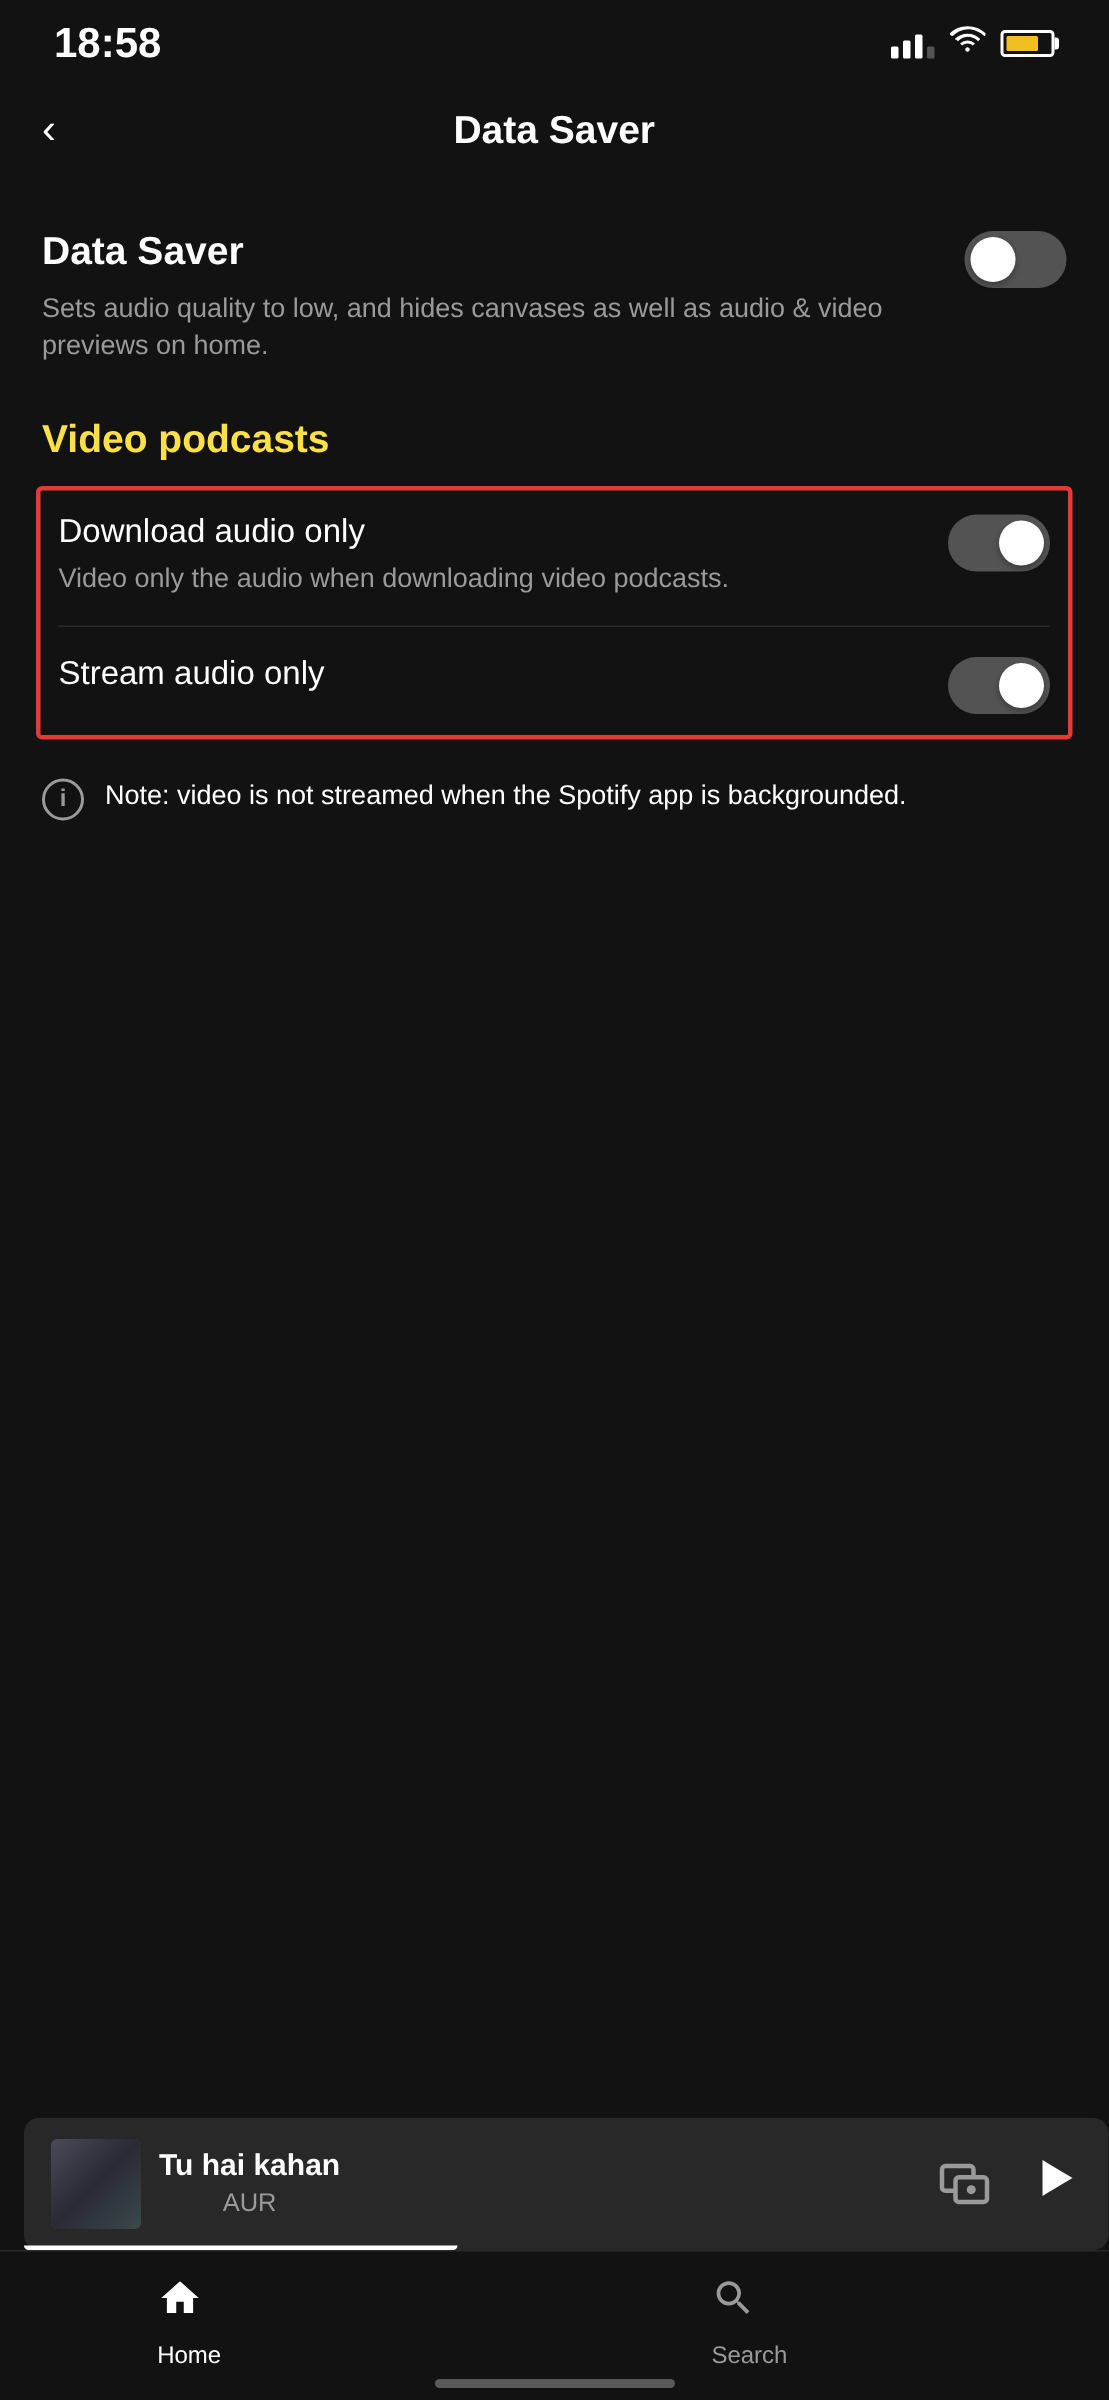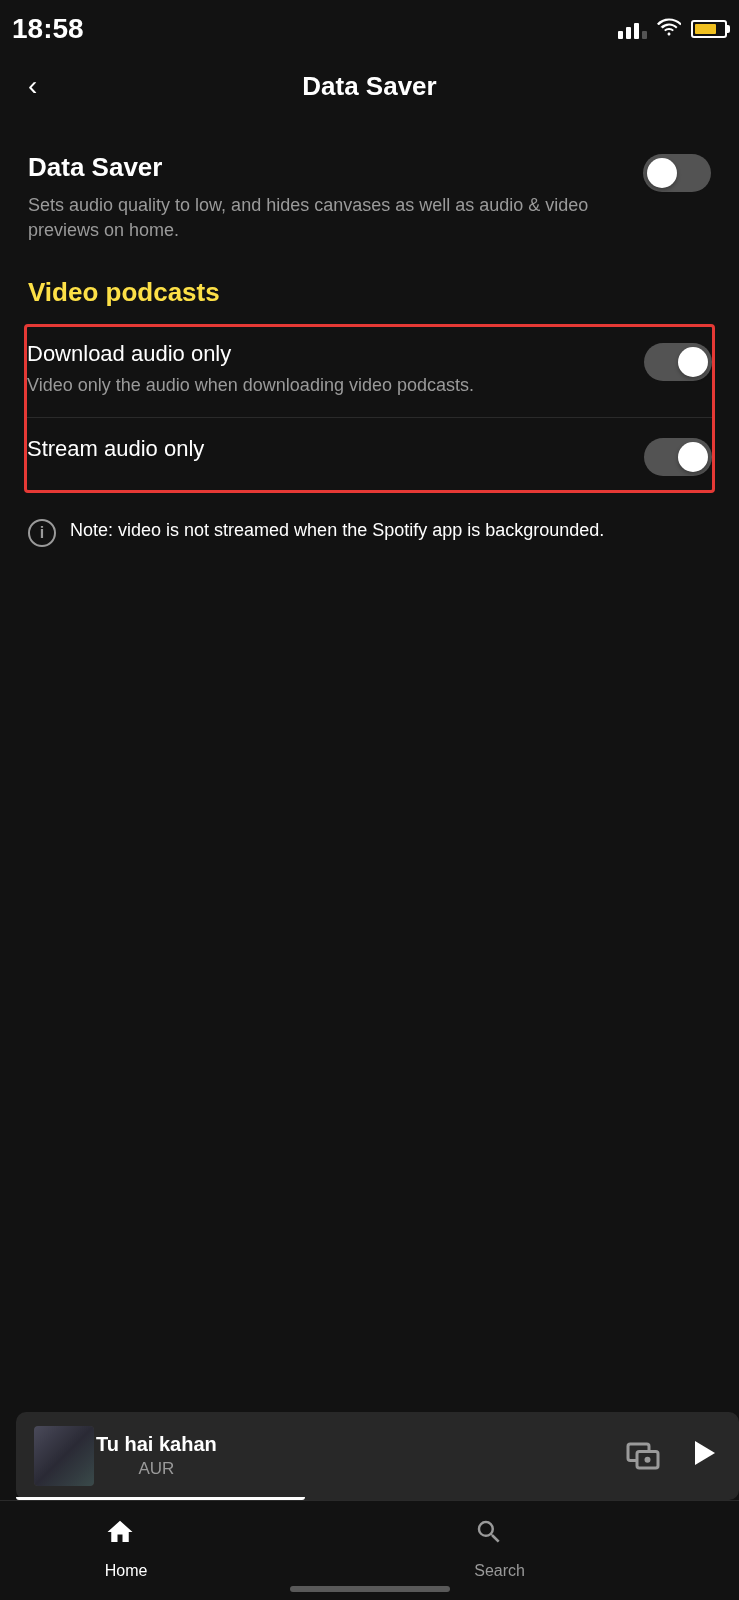--- a/index.html
+++ b/index.html
@@ -13,21 +13,21 @@
       min-height: 1600px;
       position: relative;
       overflow-x: hidden;
     }
 
     
     .status-bar {
       display: flex;
       justify-content: space-between;
       align-items: center;
-      padding: 14px 12px 10px;
+      padding: 14px 36px 10px;
       height: 54px;
     }
 
     .status-time {
       font-size: 28px;
       font-weight: 600;
       color: #ffffff;
     }
 
     .status-icons {
@@ -198,21 +198,21 @@
       font-weight: 700;
       color: #fde047;
       margin: 20px 0 8px;
     }
 
     
     .highlight-box {
       border: 3px solid #e53935;
       border-radius: 4px;
       margin: 16px -4px;
-      padding: 0 0;
+      padding: 0 12px;
     }
 
     
     .info-note {
       display: flex;
       align-items: flex-start;
       gap: 14px;
       margin-top: 20px;
       padding: 4px 0;
     }
@@ -254,21 +254,21 @@
       justify-content: space-between;
       border-radius: 10px;
       margin: 0 8px;
       width: calc(739px - 16px);
       left: 8px;
     }
 
     .now-playing-left {
       display: flex;
       align-items: center;
-      gap: 2px;
+      gap: 12px;
     }
 
     .album-art {
       width: 60px;
       height: 60px;
       background: #3a3a3a;
       border-radius: 4px;
       display: flex;
       align-items: center;
       justify-content: center;

